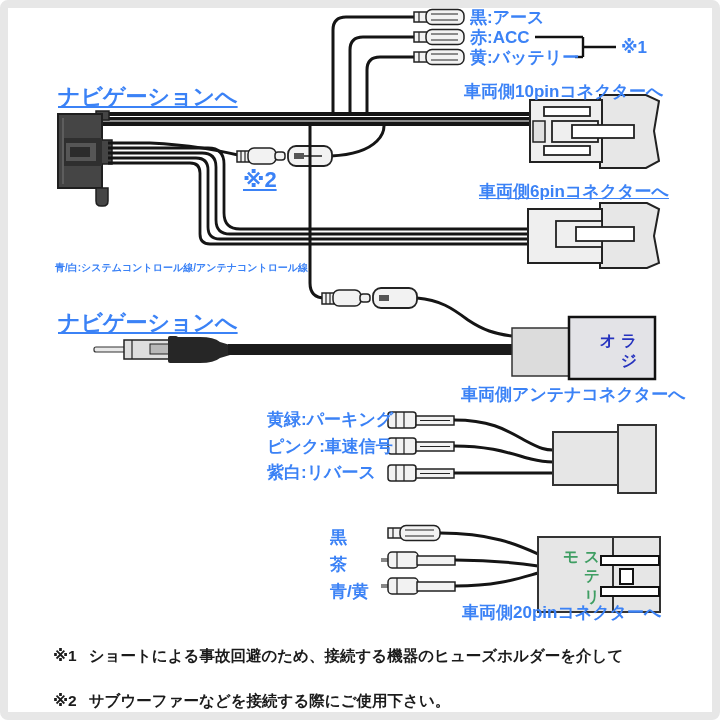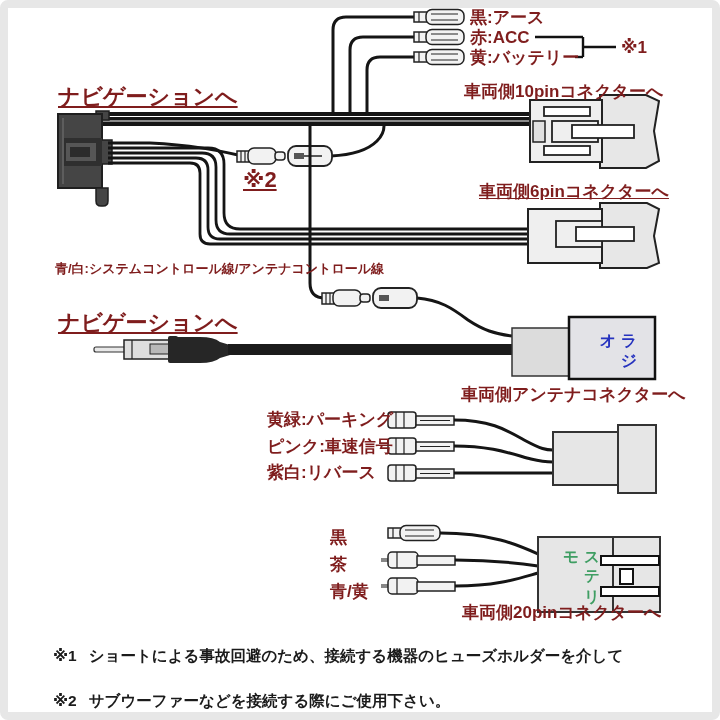--- a/index.html
+++ b/index.html
@@ -6,25 +6,25 @@
   #stage{
     position:relative;width:720px;height:720px;background:#ffffff;
     font-family:"Liberation Sans","DejaVu Sans",sans-serif;overflow:hidden;
   }
   #frame{
     position:absolute;left:0;top:0;width:704px;height:704px;
     border:8px solid #e7e7e7;border-radius:8px;pointer-events:none;z-index:5;
   }
   svg{position:absolute;left:0;top:0;z-index:1;}
   .lbl{
-    position:absolute;z-index:3;font-weight:bold;font-size:17px;color:#7f1d1d;
+    position:absolute;z-index:3;font-weight:bold;font-size:17px;color:#3b82f6;
     white-space:nowrap;line-height:1.15;
   }
   .fs18{font-size:22px;text-decoration:underline;}
-  .fs15{font-size:13px;}
+  .fs15{font-size:10px;}
   .vtext{
     writing-mode:vertical-rl;text-orientation:upright;letter-spacing:1px;
     font-weight:bold;position:absolute;z-index:3;
   }
   .radio-text{color:#2633bf;font-size:16px;}
   .sterimo-text{color:#3f9e63;font-size:15.5px;}
   .note{
     position:absolute;left:53px;z-index:3;display:flex;gap:12px;
     font-weight:bold;font-size:15.5px;color:#1b1b1b;line-height:21px;white-space:nowrap;
   }

